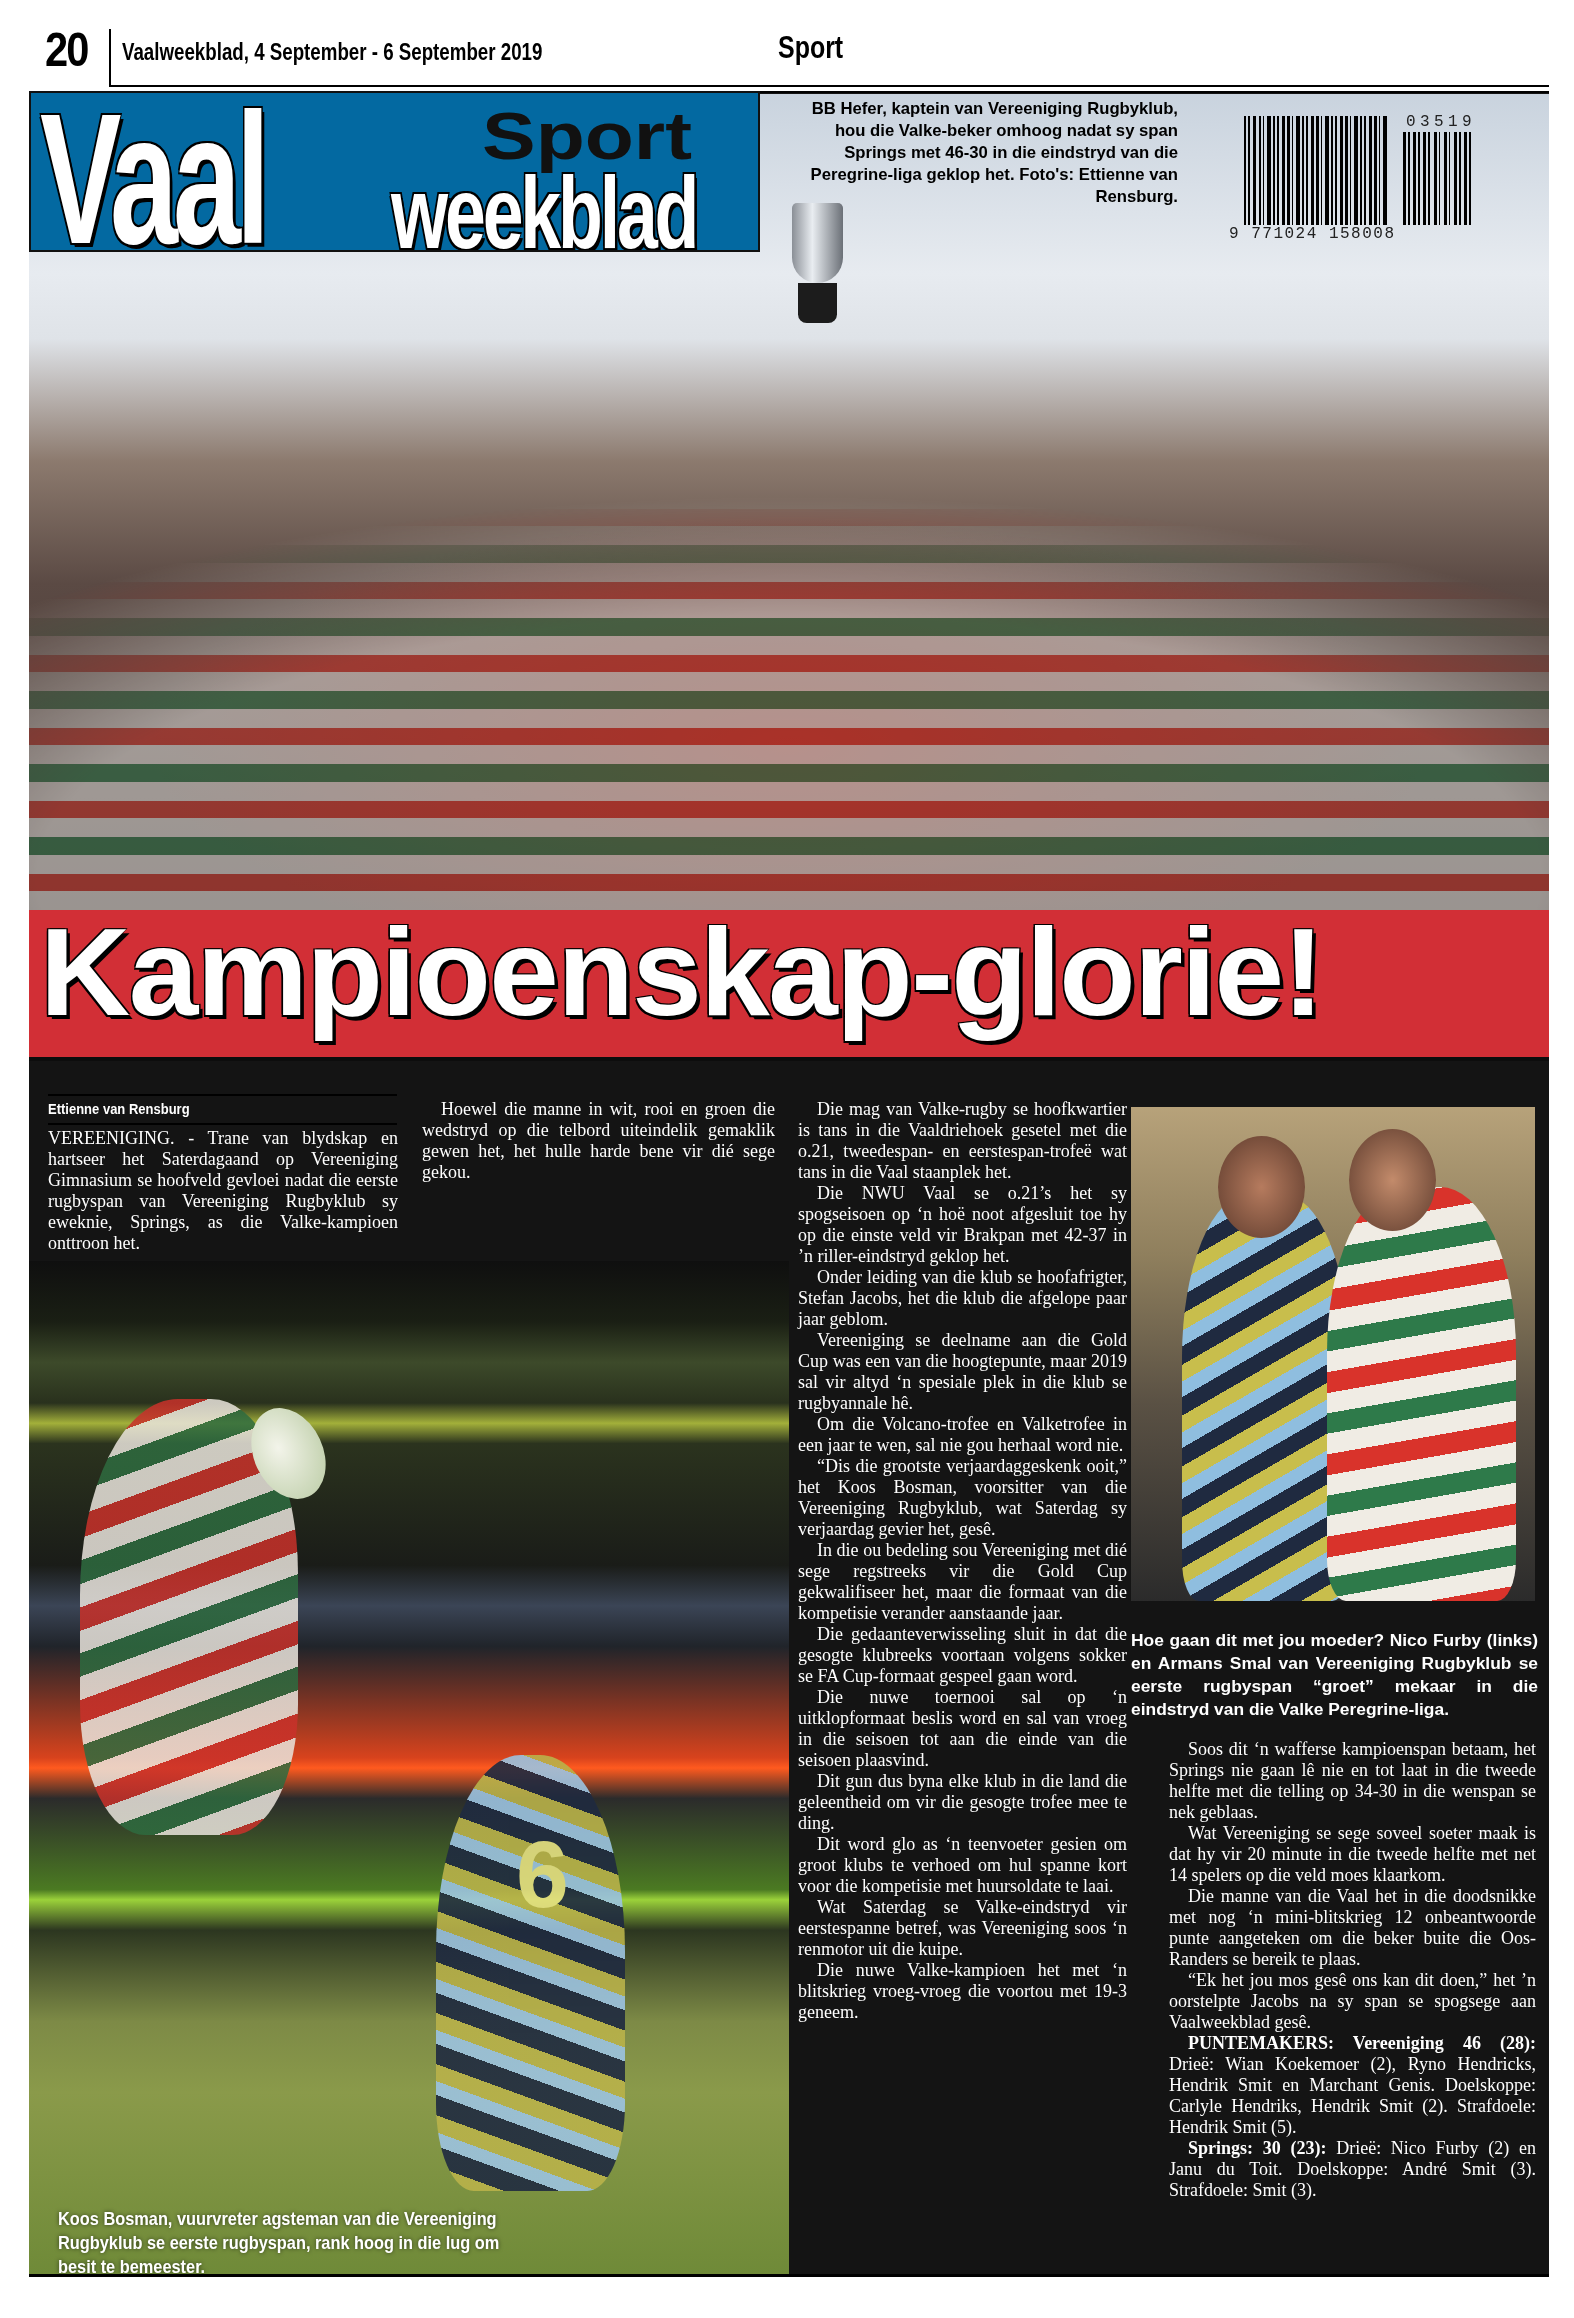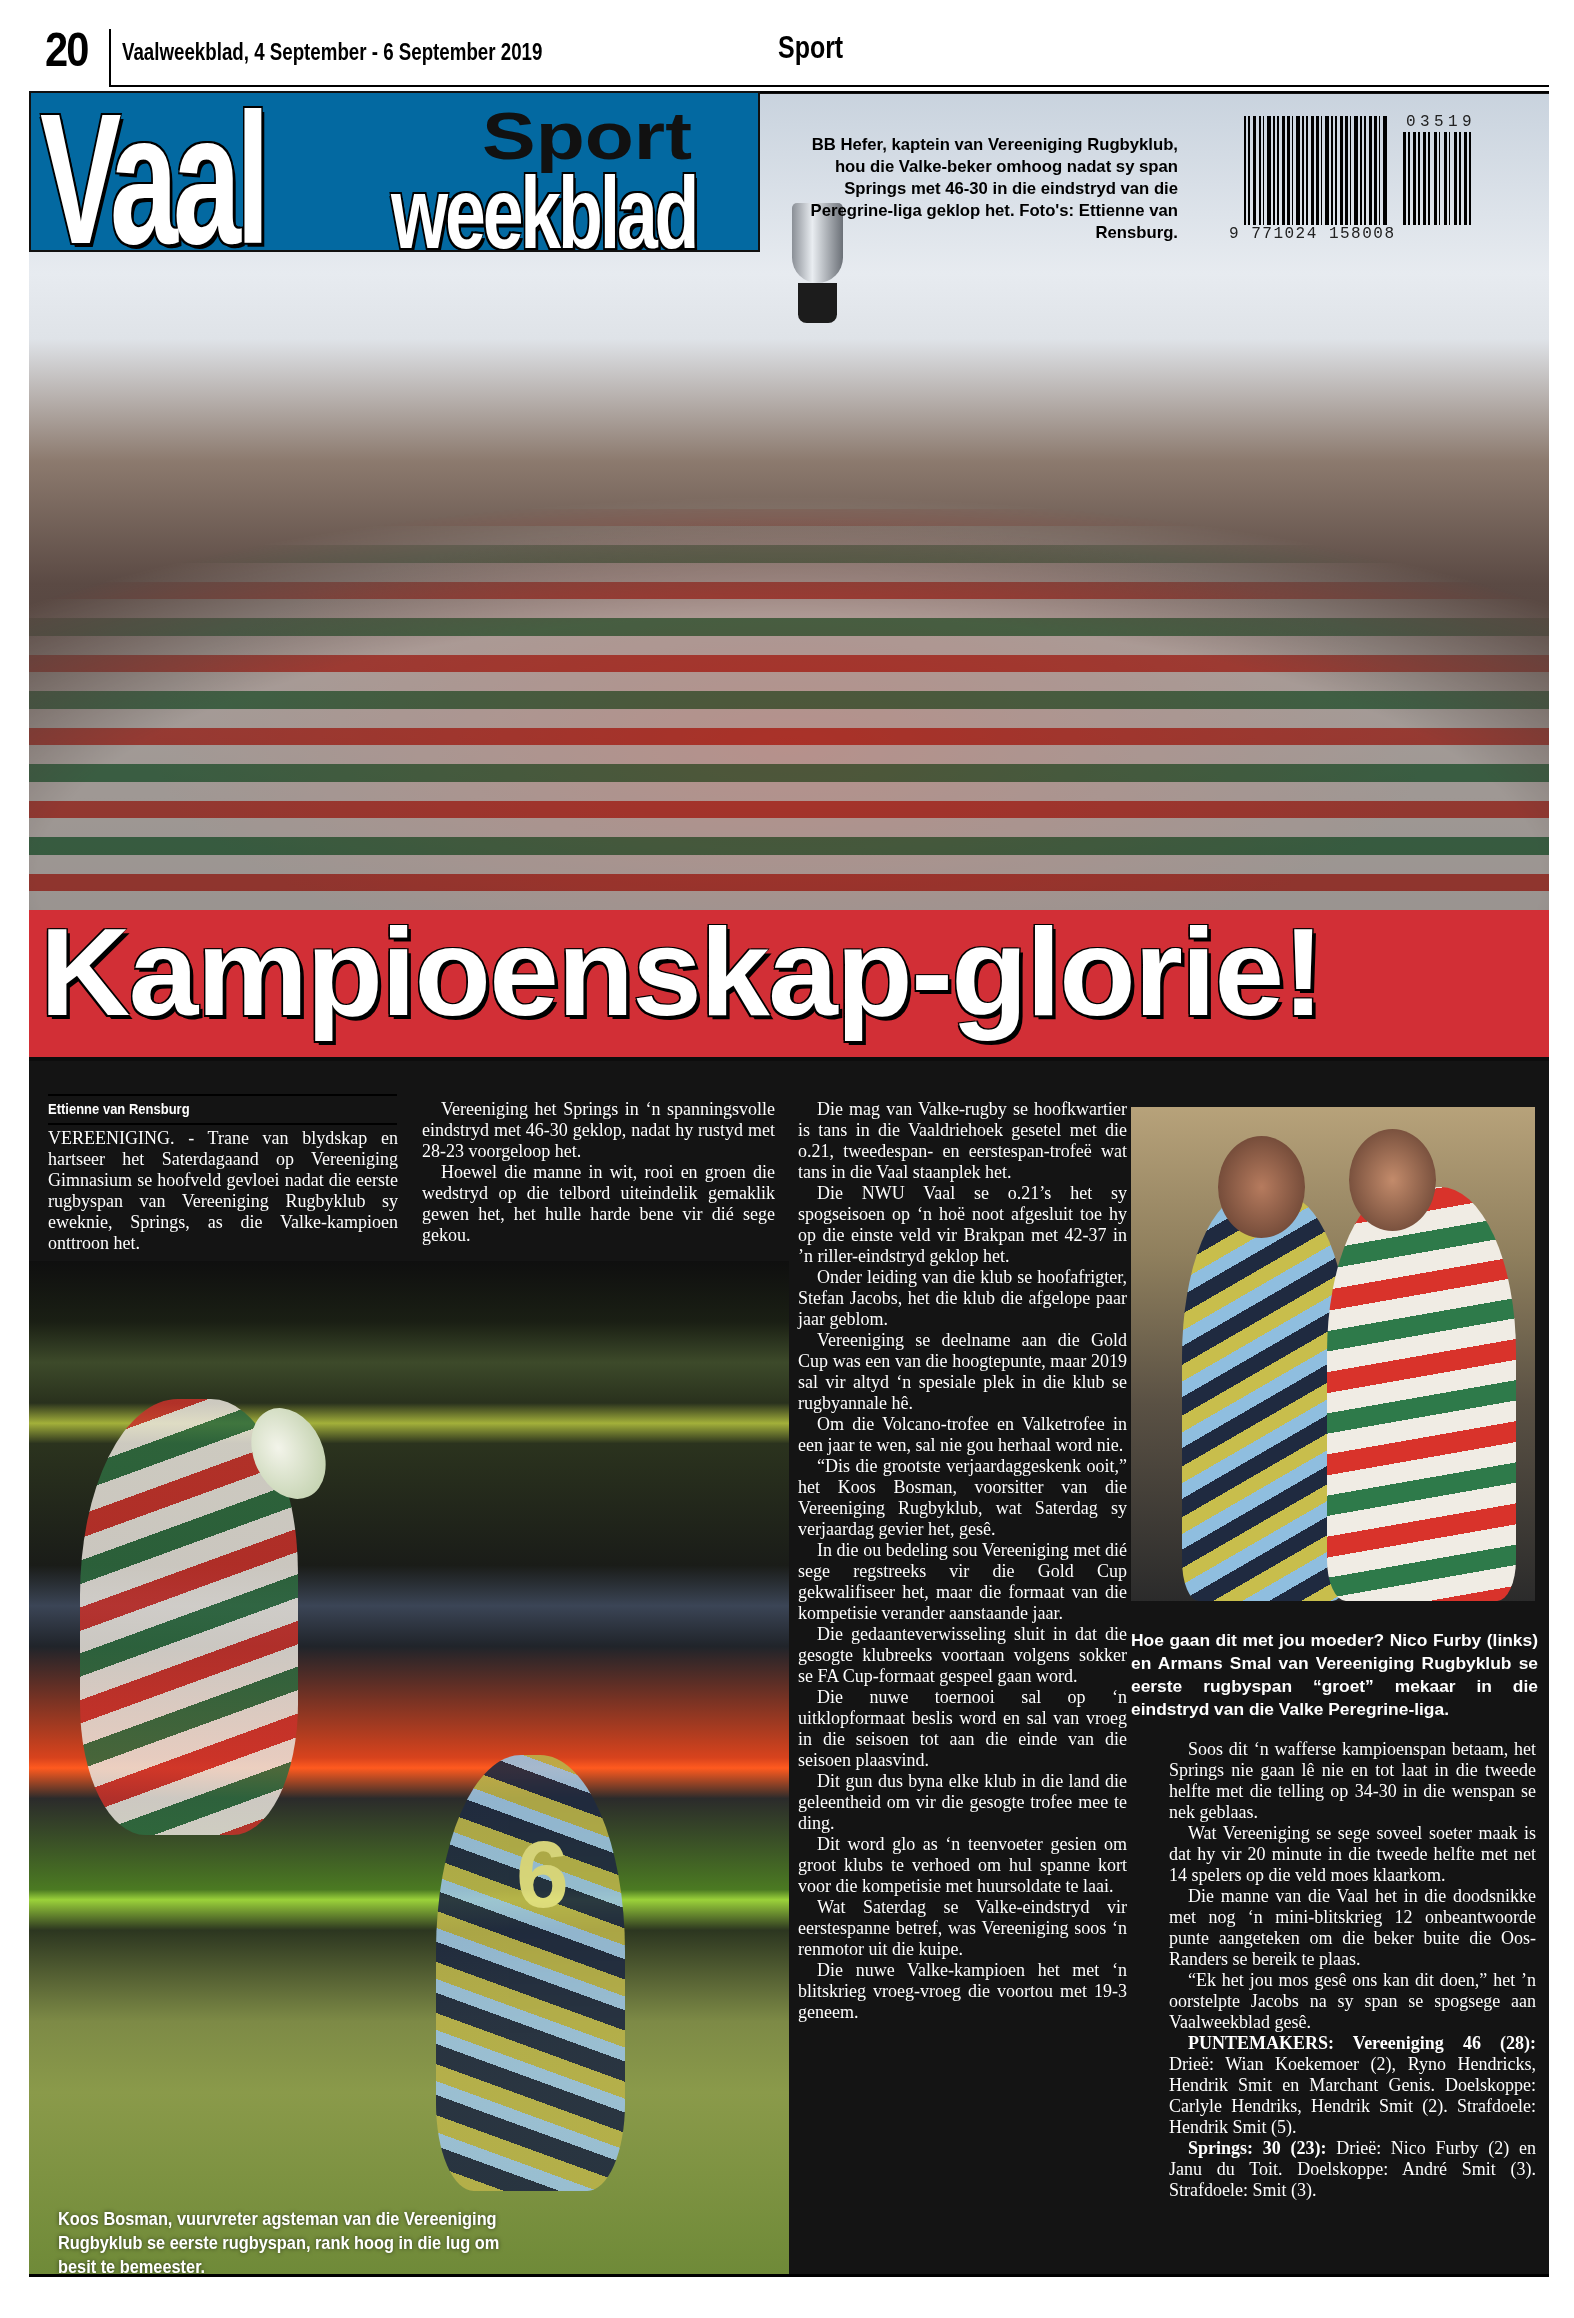--- a/index.html
+++ b/index.html
@@ -38,21 +38,21 @@
   .logo { left:29px; top:91px; width:731px; height:161px; background:#0369a1; border:2.9px solid #111; box-sizing:border-box; overflow:hidden; }
   .logo-vaal { position:absolute; left:8.7px; top:-5.8px; font-family:"Liberation Sans", sans-serif; font-weight:700; font-size:185px; line-height:1; color:#fff; letter-spacing:-7.3px;
     transform:scaleX(0.66); transform-origin:left top;
     text-shadow: 4.4px 4.4px 0 #000, -2.2px -2.2px 0 #000, 2.2px -2.2px 0 #000, -2.2px 2.2px 0 #000; }
   .logo-sport { position:absolute; left:451px; top:8.7px; font-family:"Liberation Sans", sans-serif; font-weight:700; font-size:67px; line-height:1; color:#111; transform:scaleX(1.2); transform-origin:left top; }
   .logo-weekblad { position:absolute; left:360px; top:69px; font-family:"Liberation Sans", sans-serif; font-weight:700; font-size:102px; line-height:1; color:#fff; letter-spacing:-4.4px;
     transform:scaleX(0.72); transform-origin:left top;
     text-shadow: 3.6px 3.6px 0 #000, -2.2px -2.2px 0 #000, 2.2px -2.2px 0 #000, -2.2px 2.2px 0 #000; }
 
   
-  .top-caption { left:800px; top:98px; width:378px; text-align:right; font-family:"Liberation Sans", sans-serif; font-weight:700; font-size:16.7px; line-height:22px; color:#000;margin-top:36px; }
+  .top-caption { left:800px; top:98px; width:378px; text-align:right; font-family:"Liberation Sans", sans-serif; font-weight:700; font-size:16.7px; line-height:22px; color:#000; }
 
   
   .barcode { left:1229px; top:116px; width:240px; height:127px; }
   .bars-main { position:absolute; left:14.5px; top:0; width:145px; height:109px;
     background:repeating-linear-gradient(90deg,#000 0 2.2px,transparent 2.2px 4.4px,#000 4.4px 5.8px,transparent 5.8px 8.7px,#000 8.7px 12.4px,transparent 12.4px 14.5px); }
   .bars-add { position:absolute; left:174px; top:16px; width:69px; height:93px;
     background:repeating-linear-gradient(90deg,#000 0 2.9px,transparent 2.9px 5.1px,#000 5.1px 6.5px,transparent 6.5px 10.2px); }
   .bar-num-main { position:absolute; left:0; top:109px; font-family:"Liberation Mono", monospace; font-size:16px; letter-spacing:1.5px; color:#222; }
   .bar-num-add { position:absolute; left:177px; top:-2.9px; font-family:"Liberation Mono", monospace; font-size:16px; letter-spacing:4.4px; color:#222; }
 
@@ -147,21 +147,20 @@
 
 <div class="abs byline-wrap">
   <div class="byline">Ettienne van Rensburg</div>
 </div>
 
 <div class="abs col col1">
   <p class="noindent">VEREENIGING. - Trane van blydskap en hartseer het Saterdagaand op Vereeniging Gimnasium se hoofveld gevloei nadat die eerste rugbyspan van Vereeniging Rugbyklub sy eweknie, Springs, as die Valke-kampioen onttroon het.</p>
 </div>
 
 <div class="abs col col2">
-  <p>Vereeniging het Springs in ‘n spanningsvolle eindstryd met 46-30 geklop, nadat hy rustyd met 28-23 voorgeloop het.</p>
   <p>Hoewel die manne in wit, rooi en groen die wedstryd op die telbord uiteindelik gemaklik gewen het, het hulle harde bene vir dié sege gekou.</p>
 </div>
 
 <div class="abs col col3">
   <p>Die mag van Valke-rugby se hoofkwartier is tans in die Vaaldriehoek gesetel met die o.21, tweedespan- en eerstespan-trofeë wat tans in die Vaal staanplek het.</p>
   <p>Die NWU Vaal se o.21’s het sy spogseisoen op ‘n hoë noot afgesluit toe hy op die einste veld vir Brakpan met 42-37 in ’n riller-eindstryd geklop het.</p>
   <p>Onder leiding van die klub se hoofafrigter, Stefan Jacobs, het die klub die afgelope paar jaar geblom.</p>
   <p>Vereeniging se deelname aan die Gold Cup was een van die hoogtepunte, maar 2019 sal vir altyd ‘n spesiale plek in die klub se rugbyannale hê.</p>
   <p>Om die Volcano-trofee en Valketrofee in een jaar te wen, sal nie gou herhaal word nie.</p>
   <p>“Dis die grootste verjaardaggeskenk ooit,” het Koos Bosman, voorsitter van die Vereeniging Rugbyklub, wat Saterdag sy verjaardag gevier het, gesê.</p>

